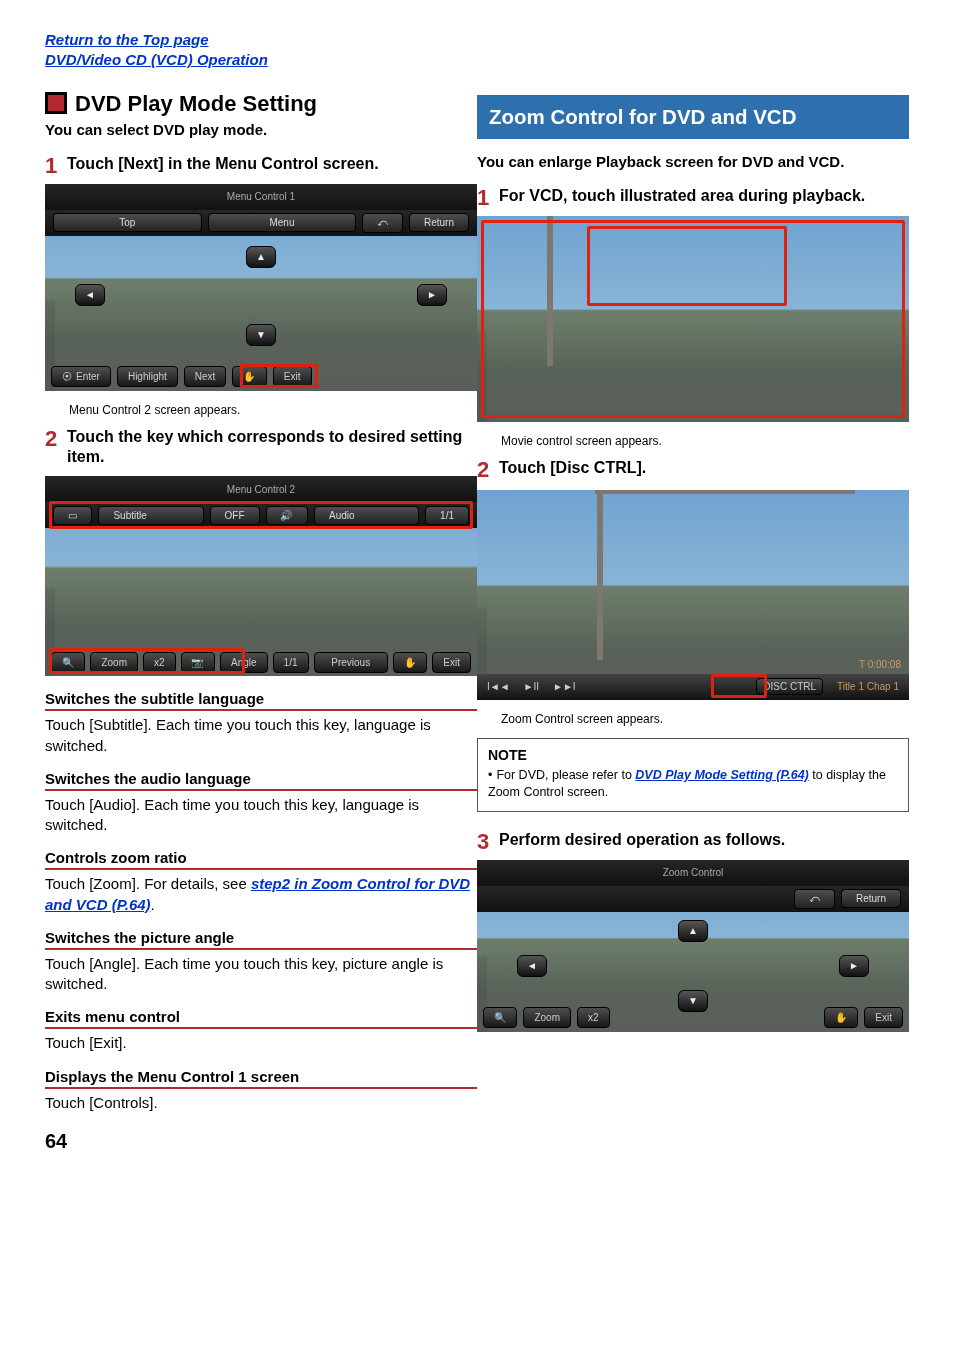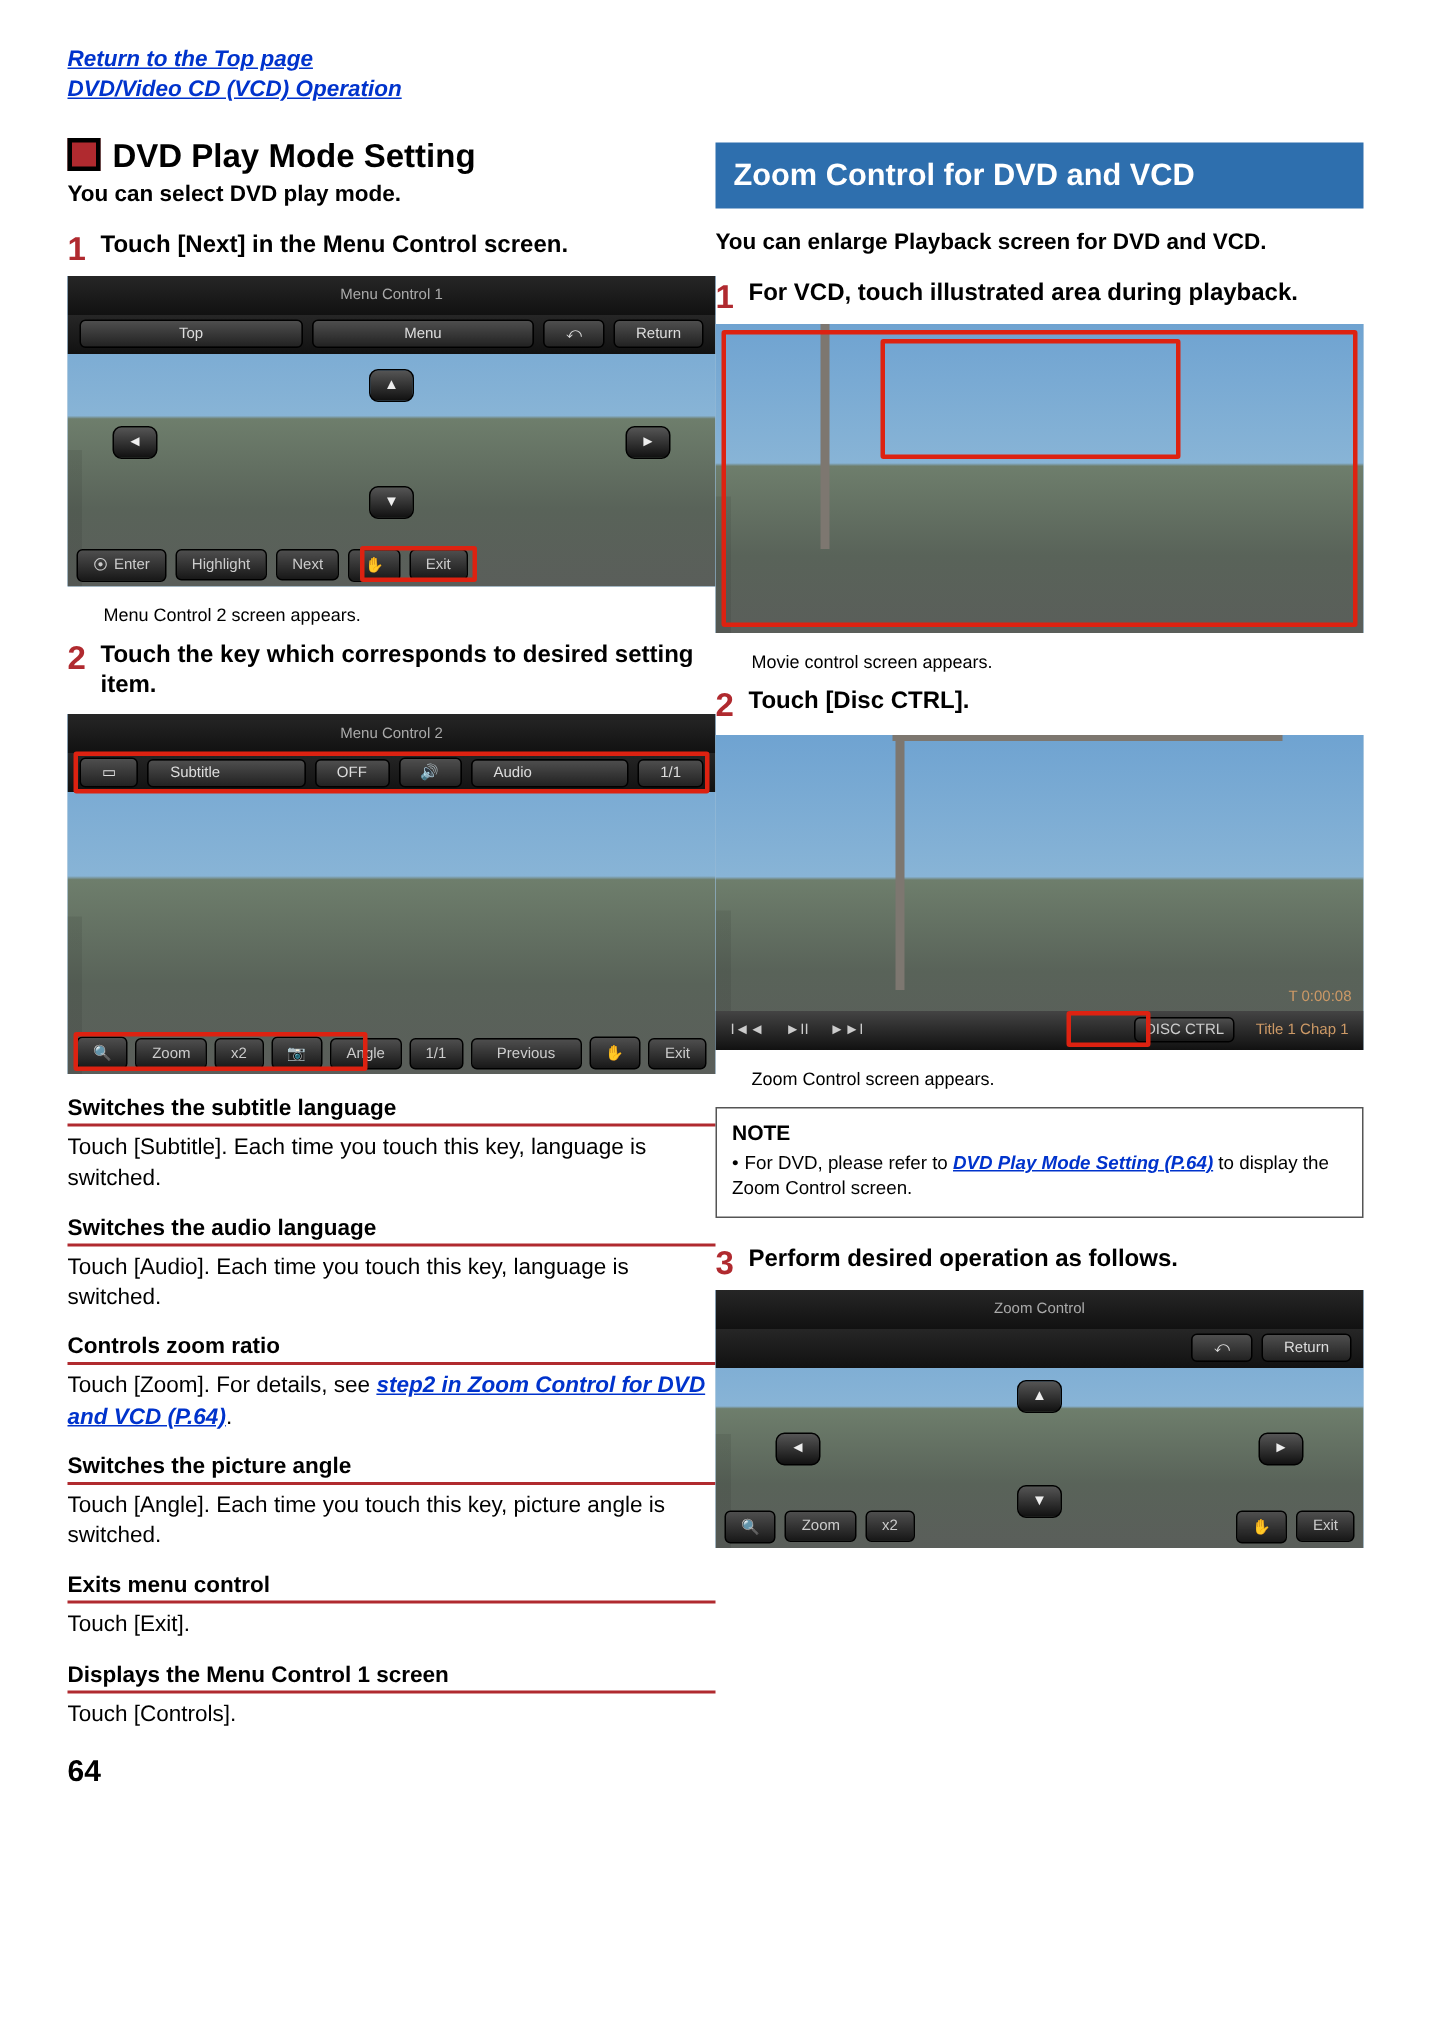--- a/index.html
+++ b/index.html
@@ -60,21 +60,21 @@
     font-size: 16px;
     line-height: 1.3;
   }
   .fig {
     width: 100%;
     background: #7aa7cc;
     position: relative;
     overflow: hidden;
   }
   .fig-menu1 { height: 207px; margin-top: 6px; }
-  .fig-menu2 { height: 240px; margin-top: 8px; }
+  .fig-menu2 { height: 200px; margin-top: 8px; }
   .city-bg {
     position: absolute; inset: 0;
     background: linear-gradient(to bottom, #6fa3d1 0%, #88b4d6 45%, #6e7e6c 46%, #596359 75%, #5a5e5a 100%);
   }
   .city-bg::after{
     content:"";
     position:absolute;
     left:0; right:0; bottom:0; height:44%;
     background: linear-gradient(to right, rgba(0,0,0,0.08) 0, rgba(0,0,0,0.08) 10px, transparent 10px, transparent 22px);
   }

